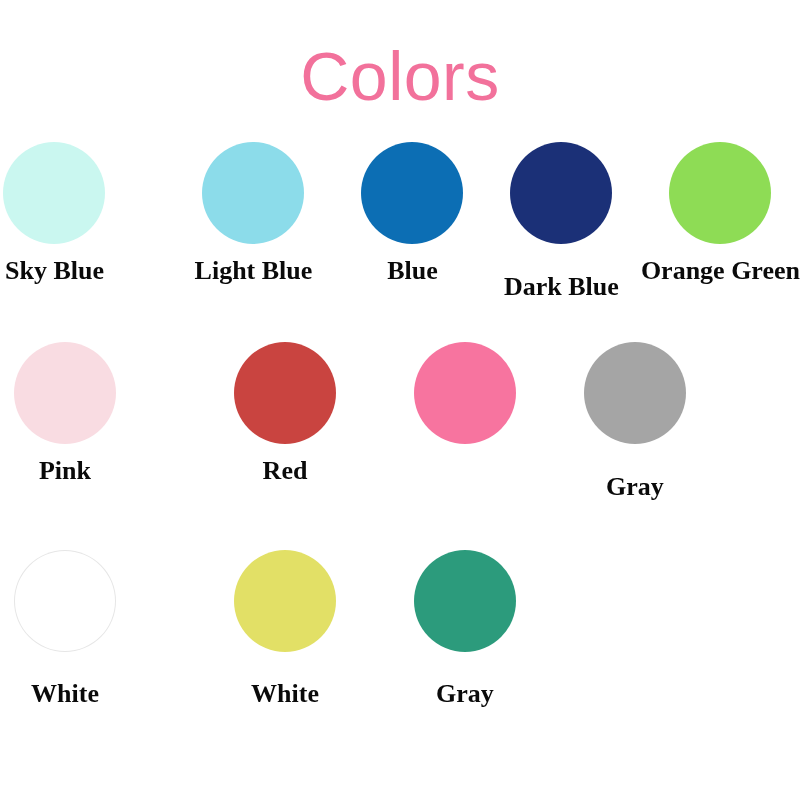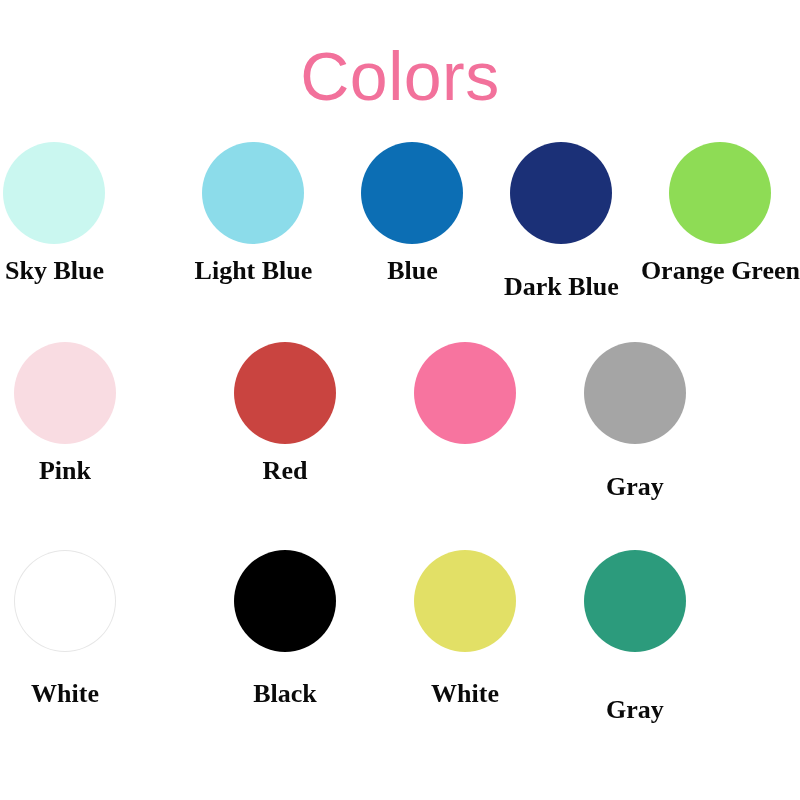--- a/index.html
+++ b/index.html
@@ -152,24 +152,20 @@
         <div class="swatch-label">Gray</div>
       </div>
     </div>
 
     <div class="swatch-row row-3">
       <div class="swatch-cell">
         <div class="swatch-dot outlined" style="background: rgb(255, 255, 255);"></div>
         <div class="swatch-label">White</div>
       </div>
       <div class="swatch-cell">
-        <div class="swatch-dot" style="background: rgb(0, 0, 0);"></div>
-        <div class="swatch-label">Black</div>
-      </div>
-      <div class="swatch-cell">
         <div class="swatch-dot" style="background: rgb(226, 224, 102);"></div>
         <div class="swatch-label">White</div>
       </div>
       <div class="swatch-cell">
         <div class="swatch-dot" style="background: rgb(44, 155, 124);"></div>
         <div class="swatch-label">Gray</div>
       </div>
     </div>
 
   </div>

